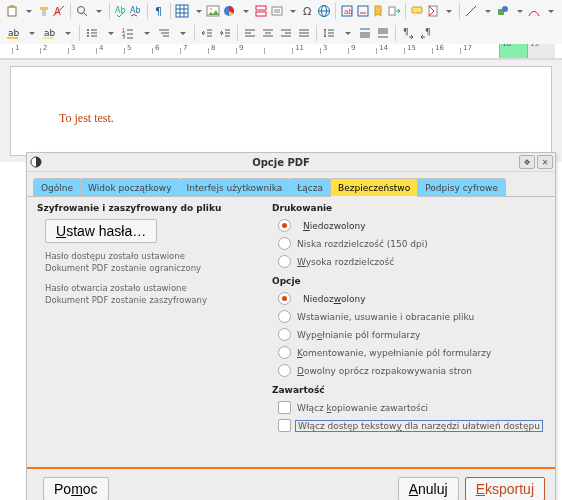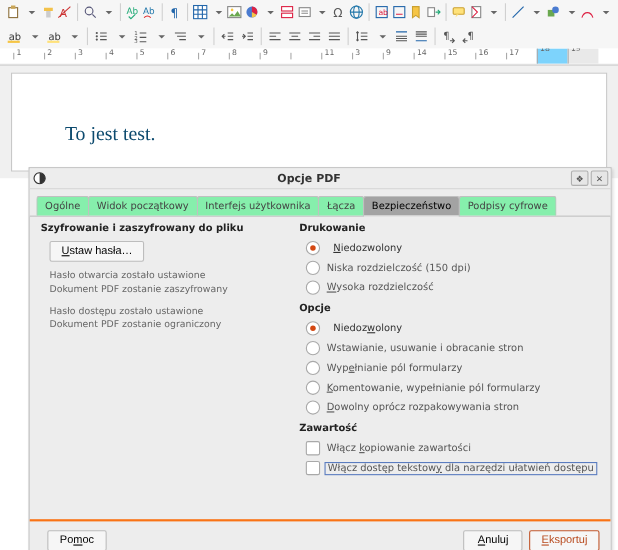--- a/index.html
+++ b/index.html
@@ -83,22 +83,22 @@
   .page {
     background: #fff;
     border: 1px solid #c8c8c8;
     height: 100%;
     position: relative;
     padding: 44px 48px;
     box-sizing: border-box;
   }
   .page-text {
     font-family: "Liberation Serif", "DejaVu Serif", serif;
-    font-size: 18px;
-    color: #0c4a6e;
+    font-size: 12px;
+    color: #c2410c;
   }
   
   .dialog {
     position: absolute;
     left: 26px;
     top: 152px;
     width: 528px;
     height: 356px;
     background: #ededed;
     border: 1px solid #bfbfbf;
@@ -146,30 +146,30 @@
     gap: 0;
     border-bottom: 1px solid #c0c0c0;
     background: #ededed;
     align-items: flex-end;
   }
   .tab {
     font-size: 9px;
     padding: 4px 7px 3px 7px;
     border: 1px solid #c0c0c0;
     border-bottom: none;
-    background: #86efac;
+    background: #7dd3fc;
     color: #444;
     margin-right: -1px;
     border-radius: 3px 3px 0 0;
     cursor: pointer;
     white-space: nowrap;
     position: relative;
   }
   .tab.active {
-    background: #a3a3a3;
+    background: #fde047;
     color: #000;
     z-index: 2;
   }
   .tab.active::after {
     content:"";
     position:absolute;
     left:0; right:0; bottom:-1px; height:1px; background:#ededed;
   }
   
   .dialog-body {
@@ -184,21 +184,21 @@
   .section-title {
     font-size: 9px;
     font-weight: bold;
     color: #222;
     margin-bottom: 6px;
   }
   .btn {
     background: #f6f6f6;
     border: 1px solid #bdbdbd;
     border-radius: 2px;
-    font-size: 10px;
+    font-size: 14px;
     padding: 3px 10px;
     cursor: pointer;
   }
   .btn.accent {
     border: 1px solid #c2582e;
     color: #b84a1e;
   }
   .status-line {
     font-size: 8.5px;
     color: #666;
@@ -584,21 +584,21 @@
         </div>
         <div class="ruler-seg">
           <div class="ruler-num" style="left: 2px;">15</div>
         </div>
         <div class="ruler-seg">
           <div class="ruler-num" style="left: 2px;">16</div>
         </div>
         <div class="ruler-seg">
           <div class="ruler-num" style="left: 2px;">17</div>
         </div>
-        <div class="ruler-seg" style="background: #7dd3fc; height: 14px; top: 0px;">
+        <div class="ruler-seg" style="background: #86efac; height: 14px; top: 0px; margin-left: 11px;">
           <div class="ruler-num" style="left: 2px;">18</div>
         </div>
         <div class="ruler-seg" style="background: rgb(233, 233, 233); height: 14px; top: 0px;">
           <div class="ruler-num" style="left: 2px;">19</div>
         </div>
       </div>
   </div>
 </div>
 
 <div class="page-area">
@@ -631,26 +631,26 @@
 
   <div class="dialog-body">
     <div class="col-left">
       <div class="section-title">Szyfrowanie i zaszyfrowany do pliku</div>
       <div style="padding-left:8px;">
         <button class="btn">
           <span><span class="u">U</span>staw hasła…</span>
         </button>
       </div>
       <div class="status-block">
+        <div class="status-line">Hasło dostępu zostało ustawione</div>
+        <div class="status-line">Dokument PDF zostanie ograniczony</div>
+      </div>
+      <div class="status-block">
         <div class="status-line">Hasło otwarcia zostało ustawione</div>
         <div class="status-line">Dokument PDF zostanie zaszyfrowany</div>
-      </div>
-      <div class="status-block">
-        <div class="status-line">Hasło dostępu zostało ustawione</div>
-        <div class="status-line">Dokument PDF zostanie ograniczony</div>
       </div>
     </div>
 
     <div class="col-right">
 
       <div class="section-title">Drukowanie</div>
       <div class="opt sel">
         <span class="radio sel"></span>
         <span class="txt"><span class="u">N</span>iedozwolony</span>
       </div>
@@ -663,21 +663,21 @@
         <span class="txt"><span class="u">W</span>ysoka rozdzielczość</span>
       </div>
 
       <div class="section-title" style="margin-top:8px">Opcje</div>
       <div class="opt sel">
         <span class="radio sel"></span>
         <span class="txt">Niedoz<span class="u">w</span>olony</span>
       </div>
       <div class="opt">
         <span class="radio"></span>
-        <span class="txt">Wstawianie, usuwanie i obracanie stron</span>
+        <span class="txt">Wstawianie, usuwanie i obracanie pliku</span>
       </div>
       <div class="opt">
         <span class="radio"></span>
         <span class="txt">Wyp<span class="u">e</span>łnianie pól formularzy</span>
       </div>
       <div class="opt">
         <span class="radio"></span>
         <span class="txt"><span class="u">K</span>omentowanie, wypełnianie pól formularzy</span>
       </div>
       <div class="opt">

